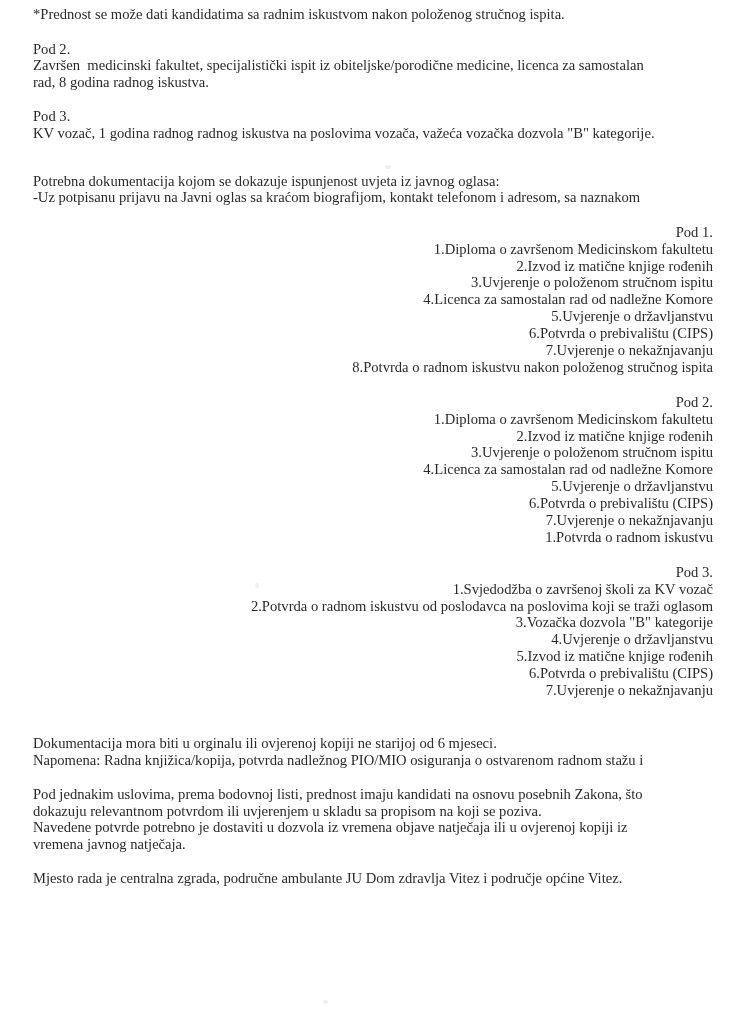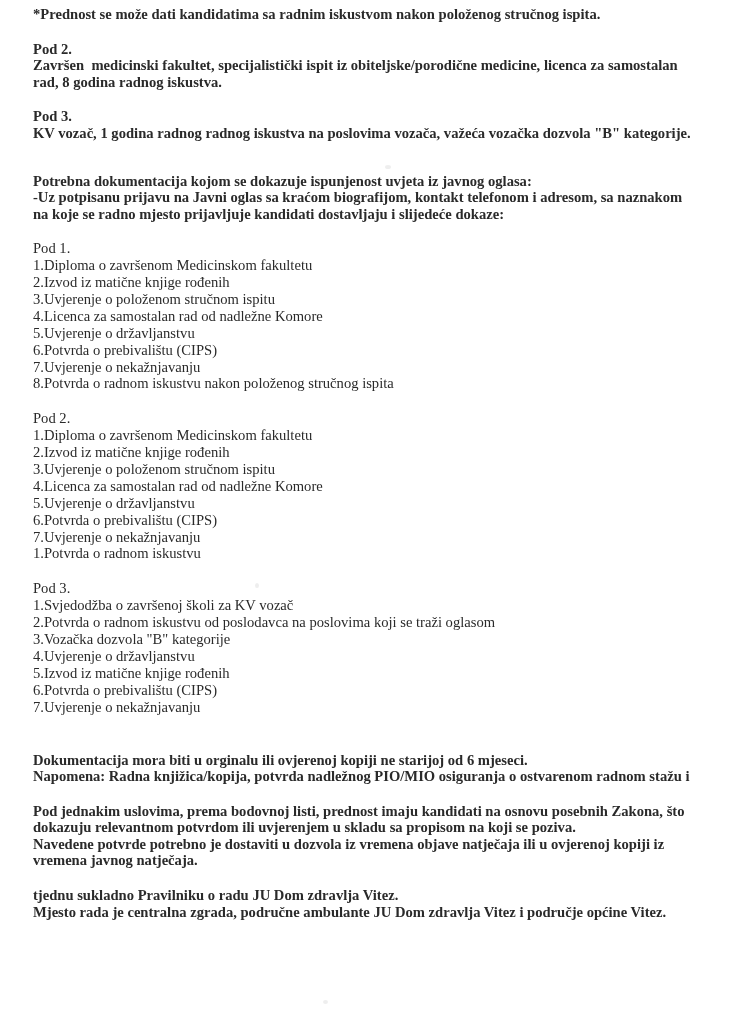--- a/index.html
+++ b/index.html
@@ -21,31 +21,31 @@
       position: absolute;
       left: 33px;
       top: 6px;
       width: 680px;
     }
     .line {
       white-space: pre;
       margin: 0;
       display: block;
       height: 16.6px;
-      font-weight: bold;
     }
     .gap-m { height: 18px; }
     .gap-l { height: 31px; }
     .gap-xl { height: 36px; }
     .list-line {
       display: block;
       margin: 0;
       white-space: pre;
       height: 16.9px;
       line-height: 16.9px;
+      text-align: right;
     }
     .smudge {
       position: absolute;
       background: rgba(140,140,140,0.15);
       border-radius: 50%;
     }
   </style>
 </head>
 <body>
 
@@ -63,21 +63,20 @@
 
   <section>
     <p class="line">Pod 3.</p>
     <p class="line">KV vozač, 1 godina radnog radnog iskustva na poslovima vozača, važeća vozačka dozvola "B" kategorije.</p>
   </section>
   <div class="gap-l"></div>
 
   <section>
     <p class="line">Potrebna dokumentacija kojom se dokazuje ispunjenost uvjeta iz javnog oglasa:</p>
     <p class="line">-Uz potpisanu prijavu na Javni oglas sa kraćom biografijom, kontakt telefonom i adresom, sa naznakom</p>
-    <p class="line">na koje se radno mjesto prijavljuje kandidati dostavljaju i slijedeće dokaze:</p>
   </section>
   <div class="gap-m"></div>
 
   <section>
     <p class="list-line">Pod 1.</p>
     <p class="list-line">1.Diploma o završenom Medicinskom fakultetu</p>
     <p class="list-line">2.Izvod iz matične knjige rođenih</p>
     <p class="list-line">3.Uvjerenje o položenom stručnom ispitu</p>
     <p class="list-line">4.Licenca za samostalan rad od nadležne Komore</p>
     <p class="list-line">5.Uvjerenje o državljanstvu</p>
@@ -120,21 +119,20 @@
 
   <section>
     <p class="line">Pod jednakim uslovima, prema bodovnoj listi, prednost imaju kandidati na osnovu posebnih Zakona, što</p>
     <p class="line">dokazuju relevantnom potvrdom ili uvjerenjem u skladu sa propisom na koji se poziva.</p>
     <p class="line">Navedene potvrde potrebno je dostaviti u dozvola iz vremena objave natječaja ili u ovjerenoj kopiji iz</p>
     <p class="line">vremena javnog natječaja.</p>
   </section>
   <div class="gap-m"></div>
 
   <section>
-    <p class="line">tjednu sukladno Pravilniku o radu JU Dom zdravlja Vitez.</p>
     <p class="line">Mjesto rada je centralna zgrada, područne ambulante JU Dom zdravlja Vitez i područje općine Vitez.</p>
   </section>
 
 </div>
 
 <div class="smudge" style="left:385px;top:165px;width:6px;height:4px;"></div>
 <div class="smudge" style="left:255px;top:583px;width:4px;height:5px;"></div>
 <div class="smudge" style="left:323px;top:1000px;width:5px;height:4px;"></div>
 
 </body></html>

